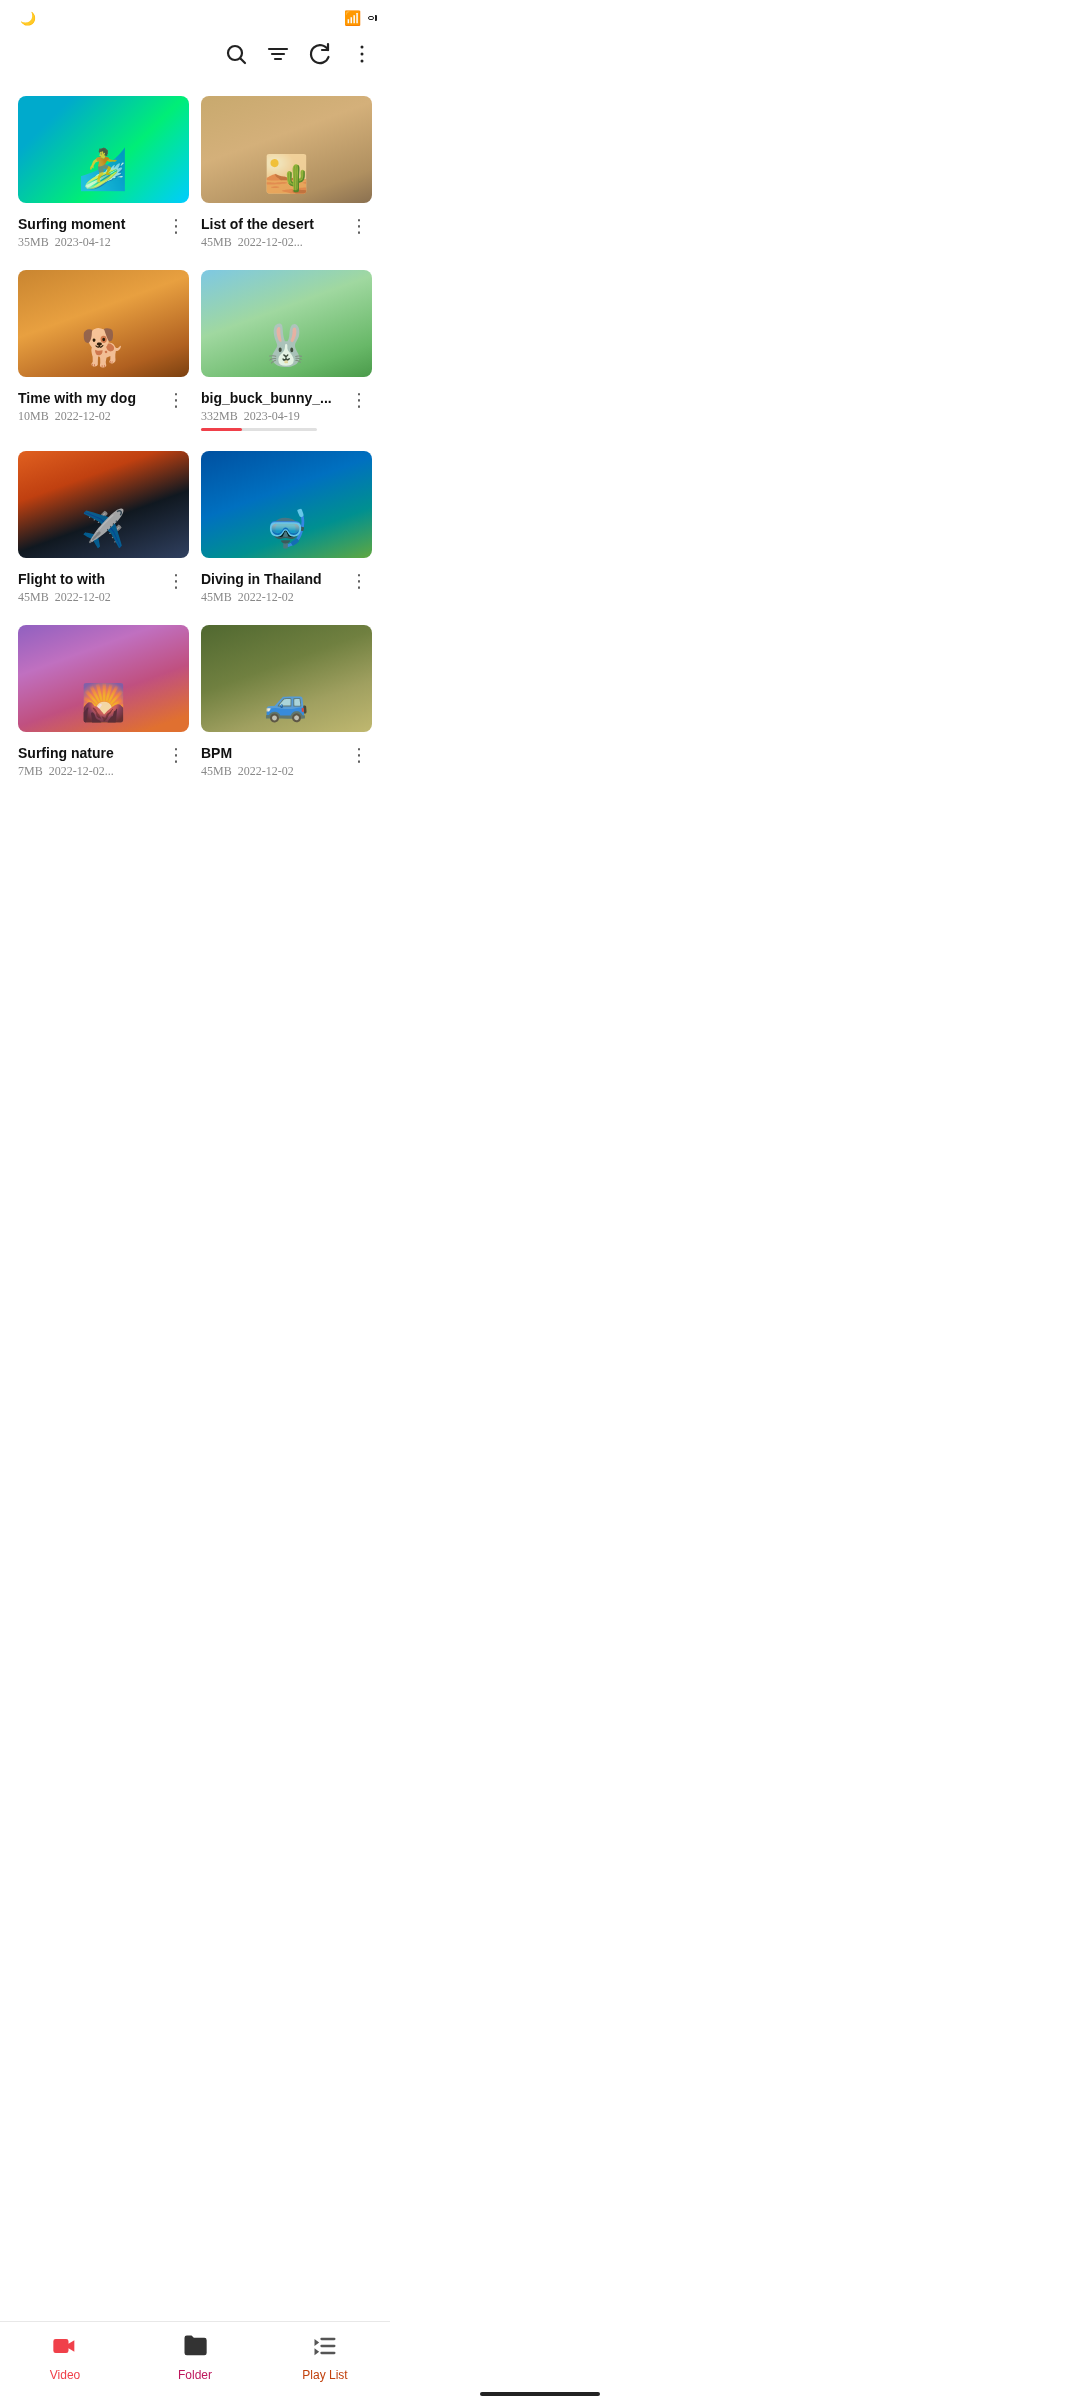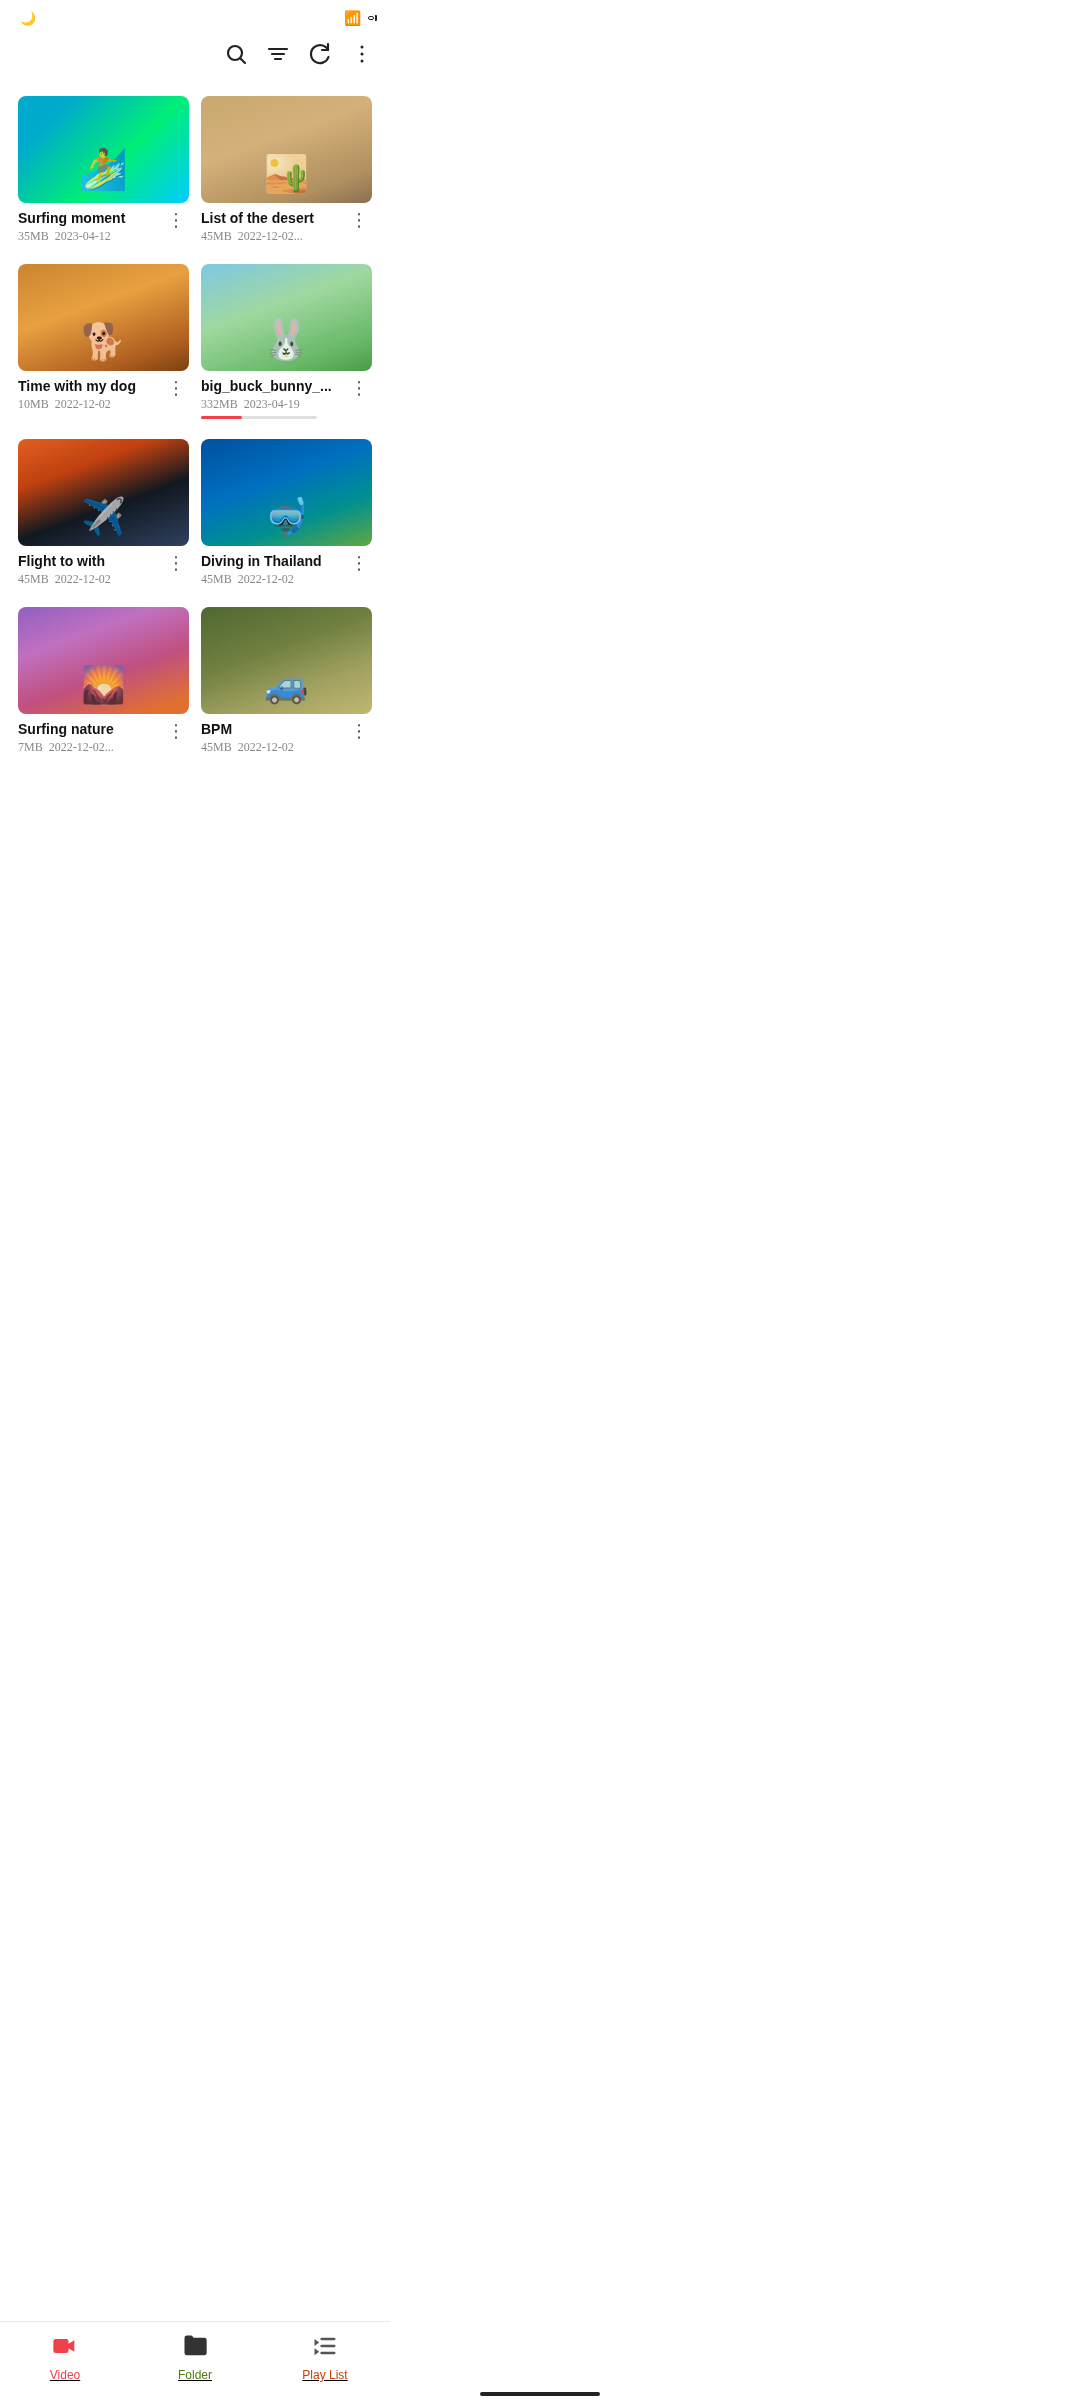--- a/index.html
+++ b/index.html
@@ -147,21 +147,21 @@
       bottom: 8px;
       left: 50%;
       transform: translateX(-50%);
       opacity: 0.8;
     }
 
     .video-info {
       display: flex;
       align-items: flex-start;
       justify-content: space-between;
-      margin-top: 6px;
+      margin-top: 12px;
     }
     .video-meta { flex: 1; }
     .video-title {
       font-size: 14px;
       font-weight: 600;
       color: #111;
       line-height: 1.3;
     }
     .video-details {
       font-size: 12px;
@@ -197,21 +197,20 @@
       position: fixed;
       bottom: 0;
       left: 0;
       width: 390px;
       background: #fff;
       border-top: 1px solid #e8e8e8;
       display: flex;
       justify-content: space-around;
       align-items: center;
       padding: 10px 0 18px;
-      text-decoration: underline;
     }
     .nav-item {
       display: flex;
       flex-direction: column;
       align-items: center;
       gap: 4px;
       cursor: pointer;
       min-width: 80px;
     }
     .nav-icon {
@@ -406,21 +405,21 @@
     <div class="nav-item active">
     <span class="nav-icon"><svg width="28" height="28" viewBox="0 0 24 24" fill="#f0404a">
           <path d="M15 10l5-3v10l-5-3v2a2 2 0 0 1-2 2H4a2 2 0 0 1-2-2V8a2 2 0 0 1 2-2h9a2 2 0 0 1 2 2v2z"></path>
         </svg></span>
     <span class="nav-label" style="color:#f0404a">Video</span>
   </div>
     <div class="nav-item">
     <span class="nav-icon"><svg width="28" height="28" viewBox="0 0 24 24" fill="#333">
           <path d="M3 5a2 2 0 0 1 2-2h4l2 2h9a2 2 0 0 1 2 2v11a2 2 0 0 1-2 2H5a2 2 0 0 1-2-2V5z"></path>
         </svg></span>
-    <span class="nav-label" style="color:#4d7c0f">Folder</span>
+    <span class="nav-label" style="color:#be185d">Folder</span>
   </div>
     <div class="nav-item">
     <span class="nav-icon"><svg width="28" height="28" viewBox="0 0 24 24" fill="none" stroke="#555" stroke-width="2" stroke-linecap="round">
           <line x1="9" y1="6" x2="20" y2="6"></line>
           <line x1="9" y1="12" x2="20" y2="12"></line>
           <line x1="9" y1="18" x2="20" y2="18"></line>
           <polygon points="3,6 7,9 3,12" fill="#555" stroke="none"></polygon>
           <polygon points="3,14 7,17 3,20" fill="#555" stroke="none"></polygon>
         </svg></span>
     <span class="nav-label" style="color:#c2410c">Play List</span>

